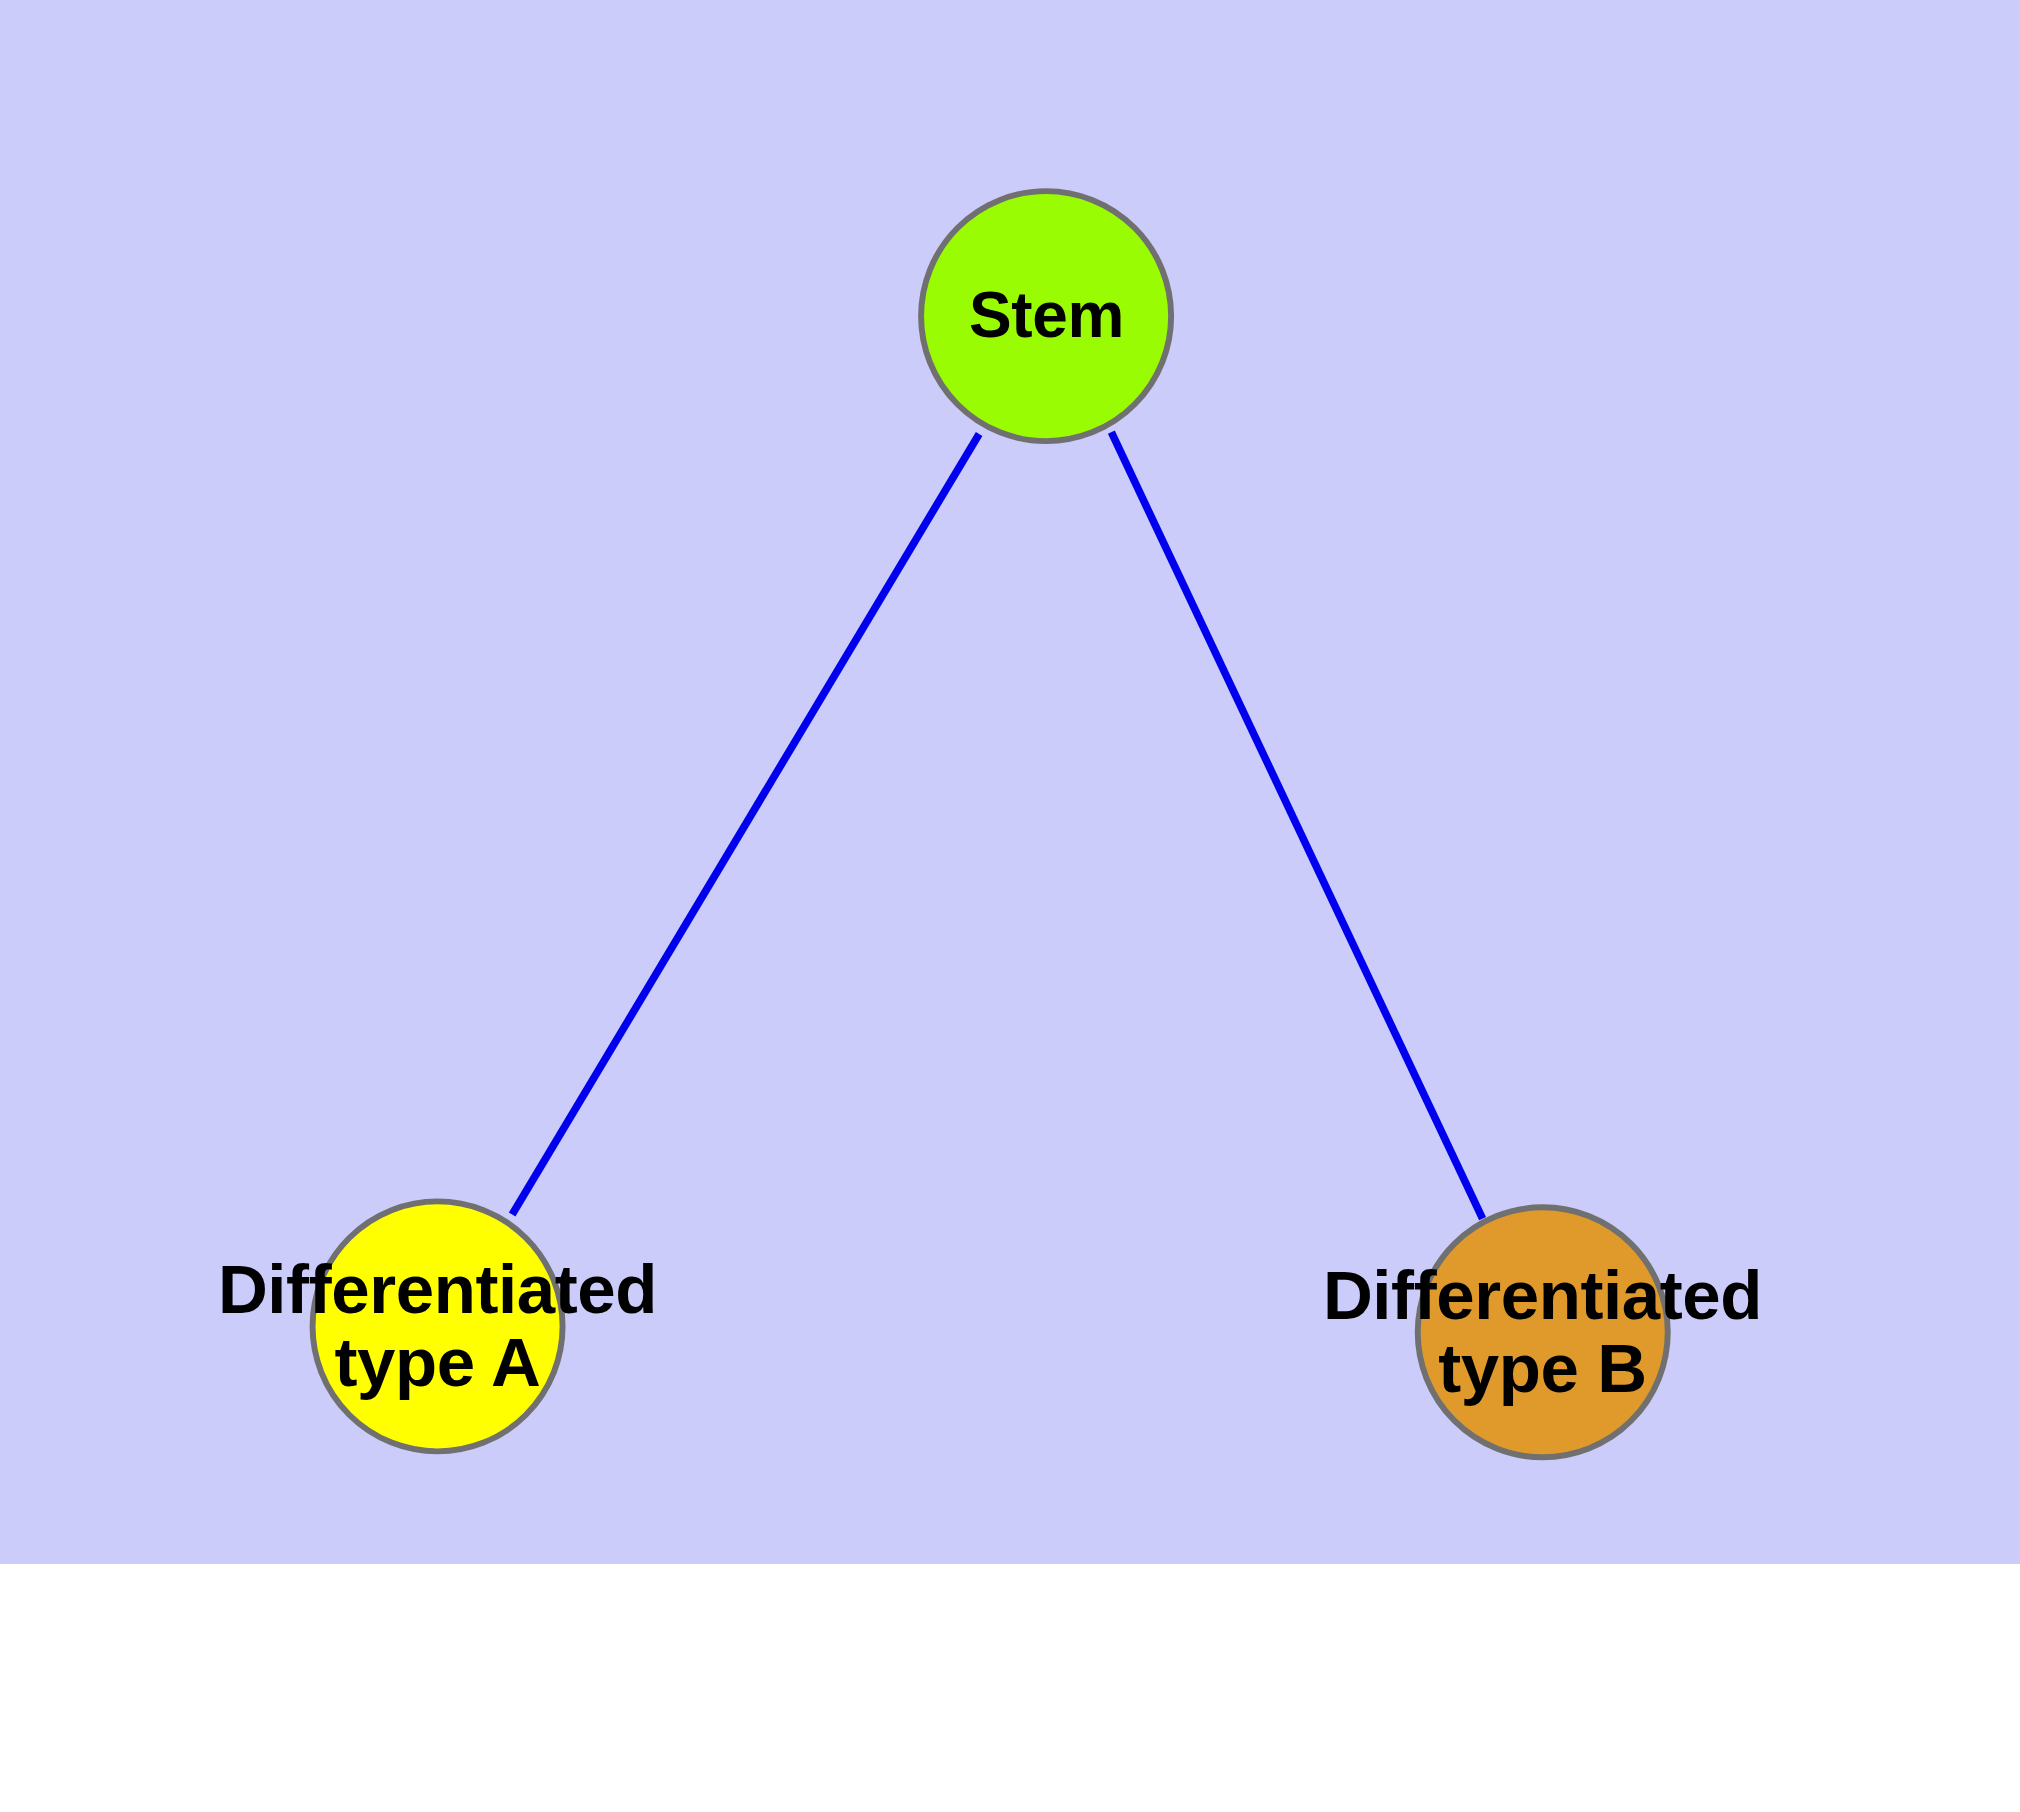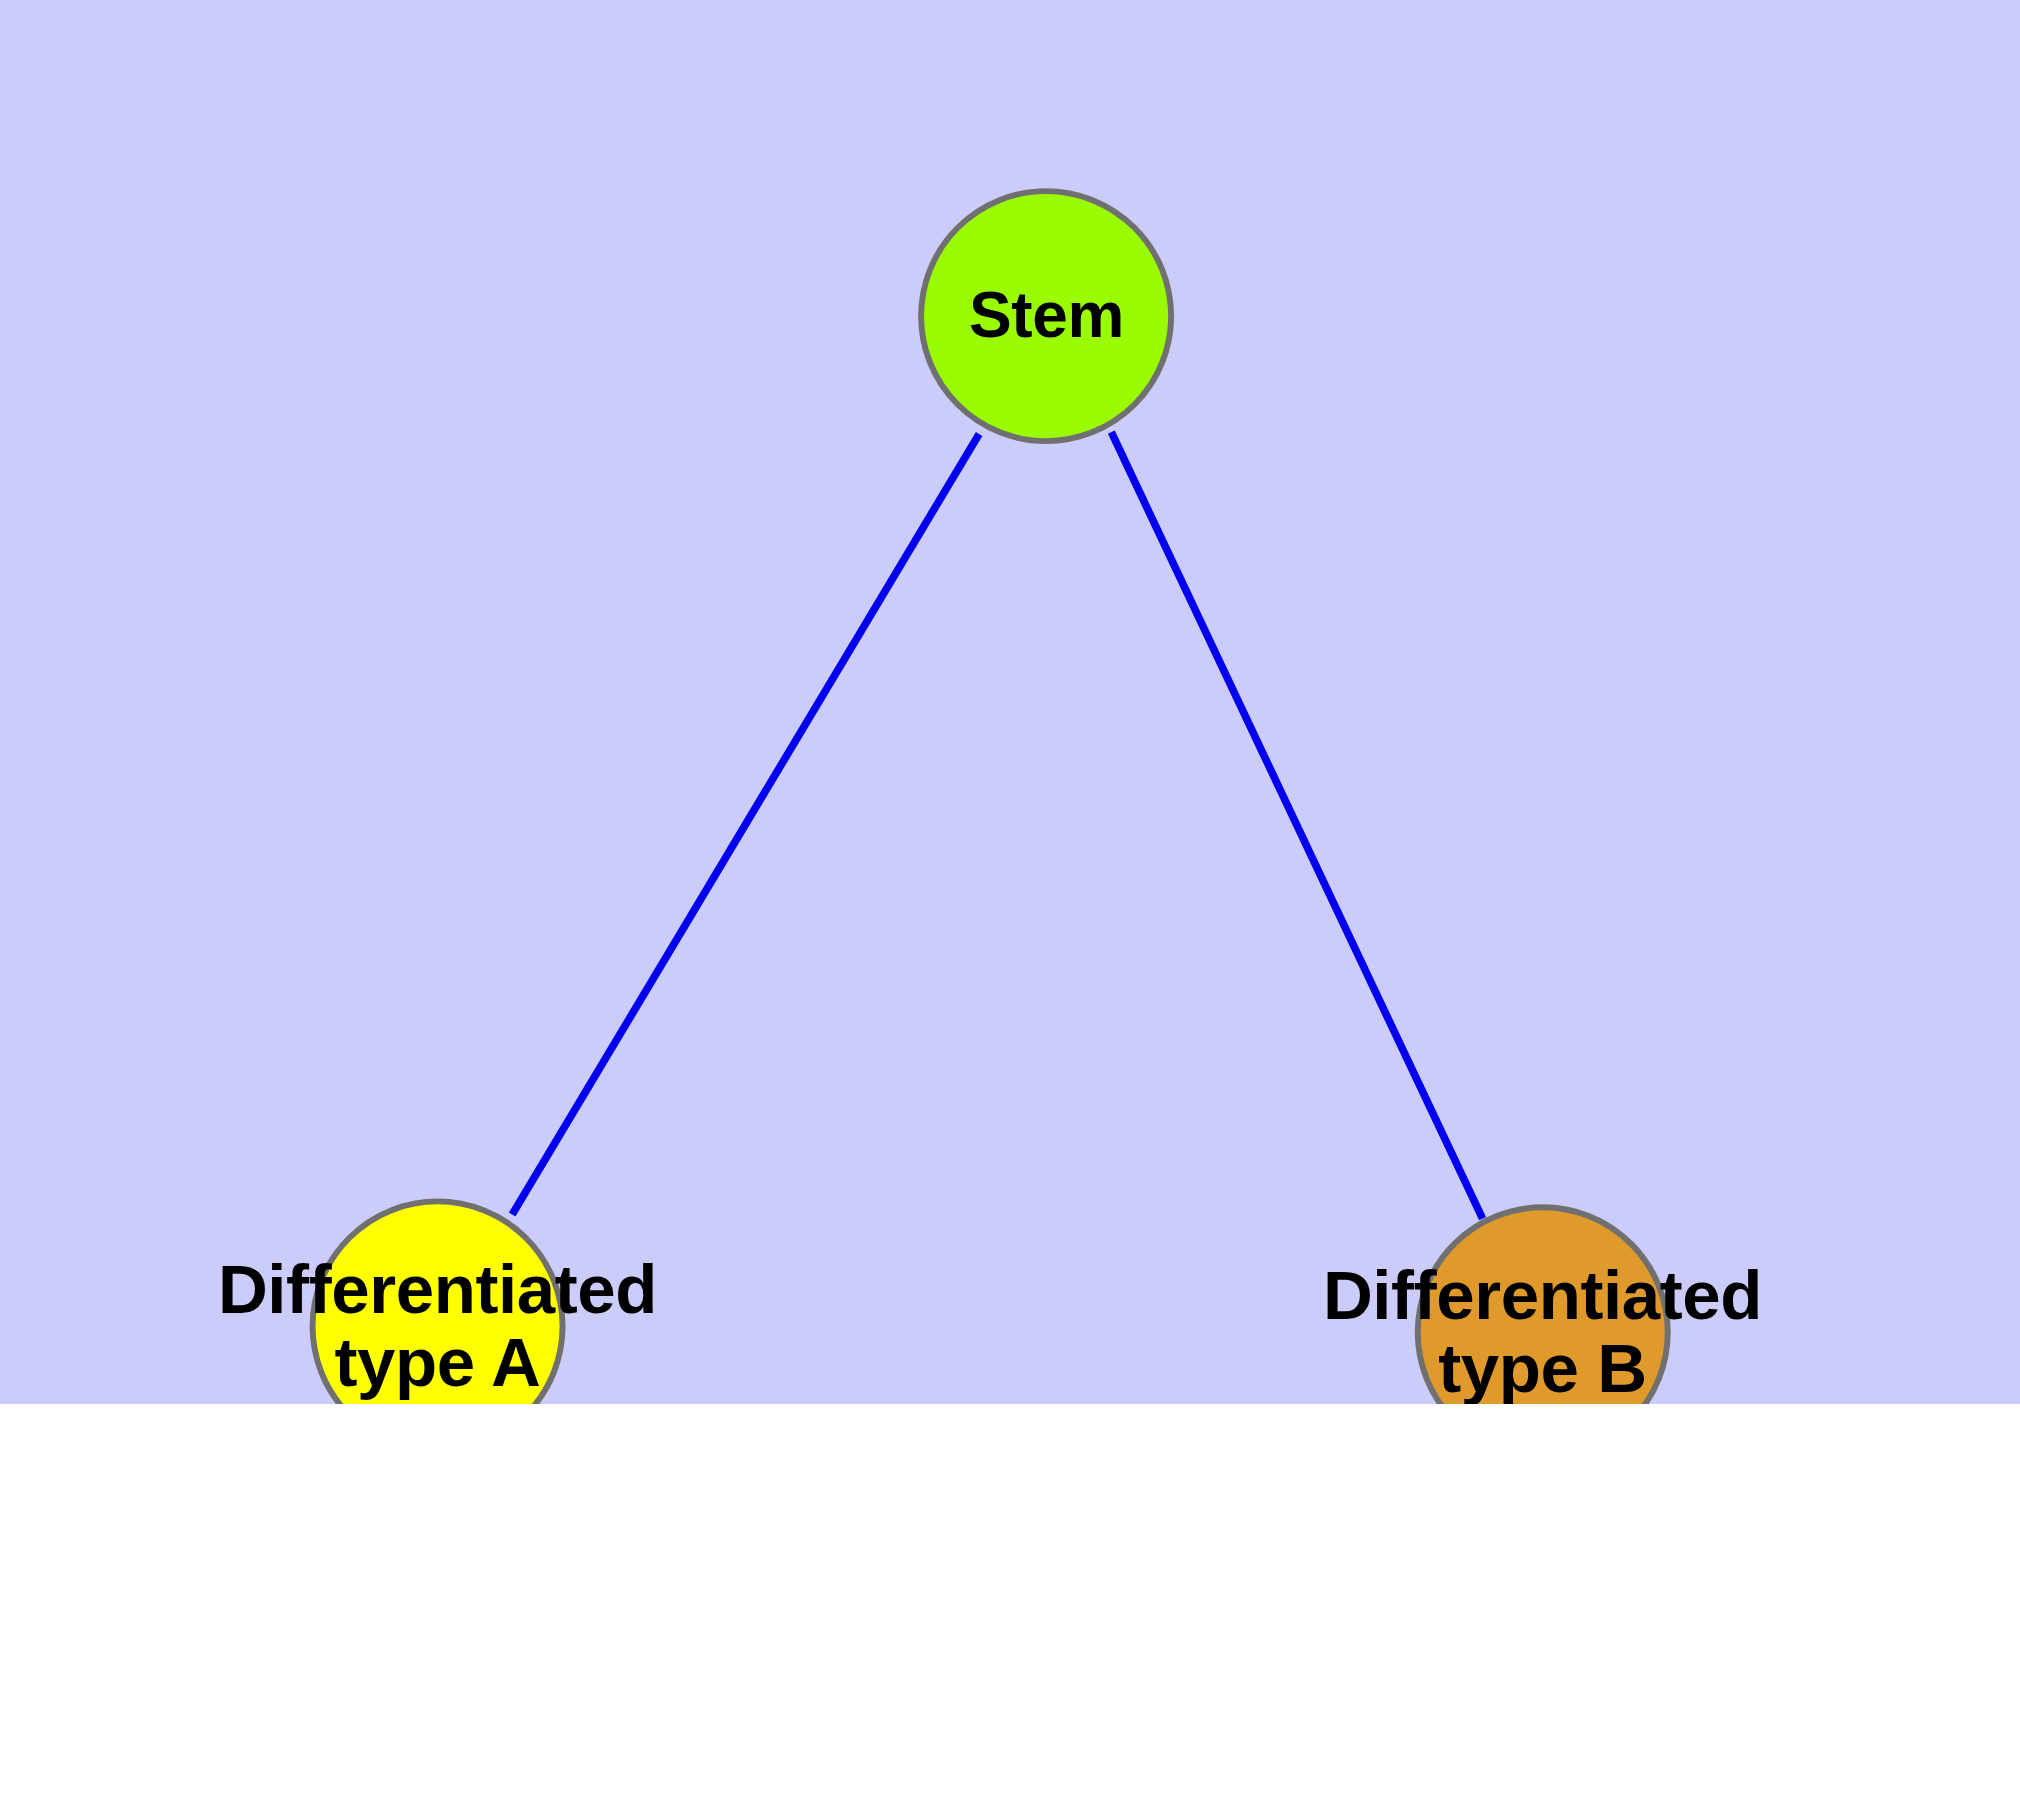--- a/index.html
+++ b/index.html
@@ -42,21 +42,21 @@
   .label-stem {
     font-size: 64px;
   }
   .label-leaf {
     font-size: 69px;
   }
 </style>
 </head>
 <body style="background: rgb(255, 255, 255);">
 
-<div id="canvas" style="width: 2021px; height: 1404px;">
+<div id="canvas" style="width: 2021px; height: 1564px;">
 
   <div class="graph-bg" style="background: rgb(204, 204, 250);"></div>
 
   <svg class="graph-svg" viewBox="0 0 2384 2138">
     <g>
       <line id="svg-edge-0" x1="1155" y1="512" x2="604" y2="1433" stroke="#0000ee" stroke-width="9" stroke-linecap="butt"></line>
       <line id="svg-edge-1" x1="1311" y1="510" x2="1749" y2="1438" stroke="#0000ee" stroke-width="9" stroke-linecap="butt"></line>
     </g>
     <g>
       <circle id="svg-node-0" cx="1234" cy="373" r="147.5" fill="#9afc02" stroke="#707070" stroke-width="7"></circle>

